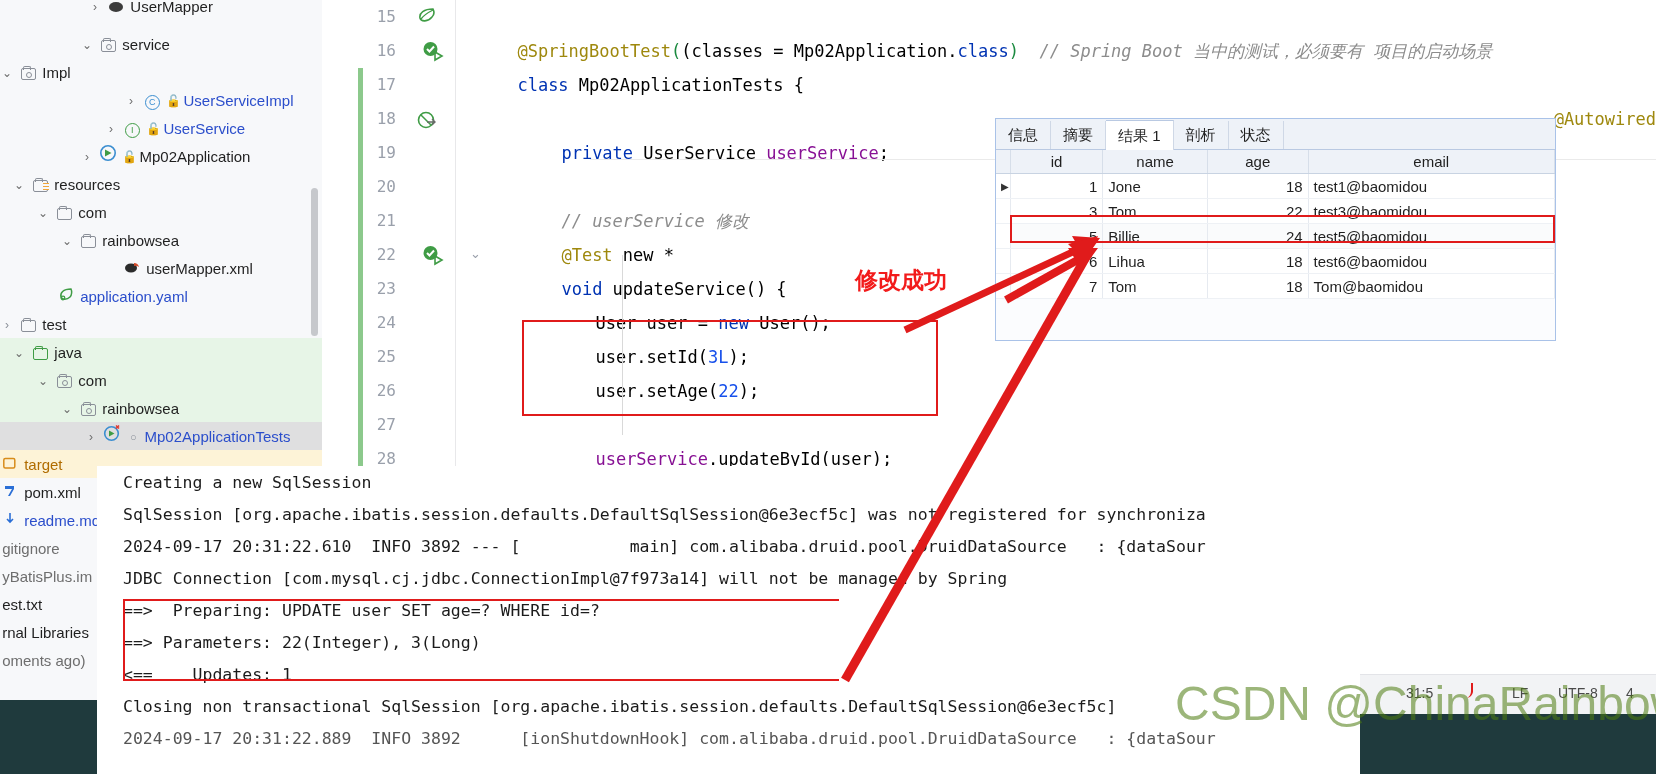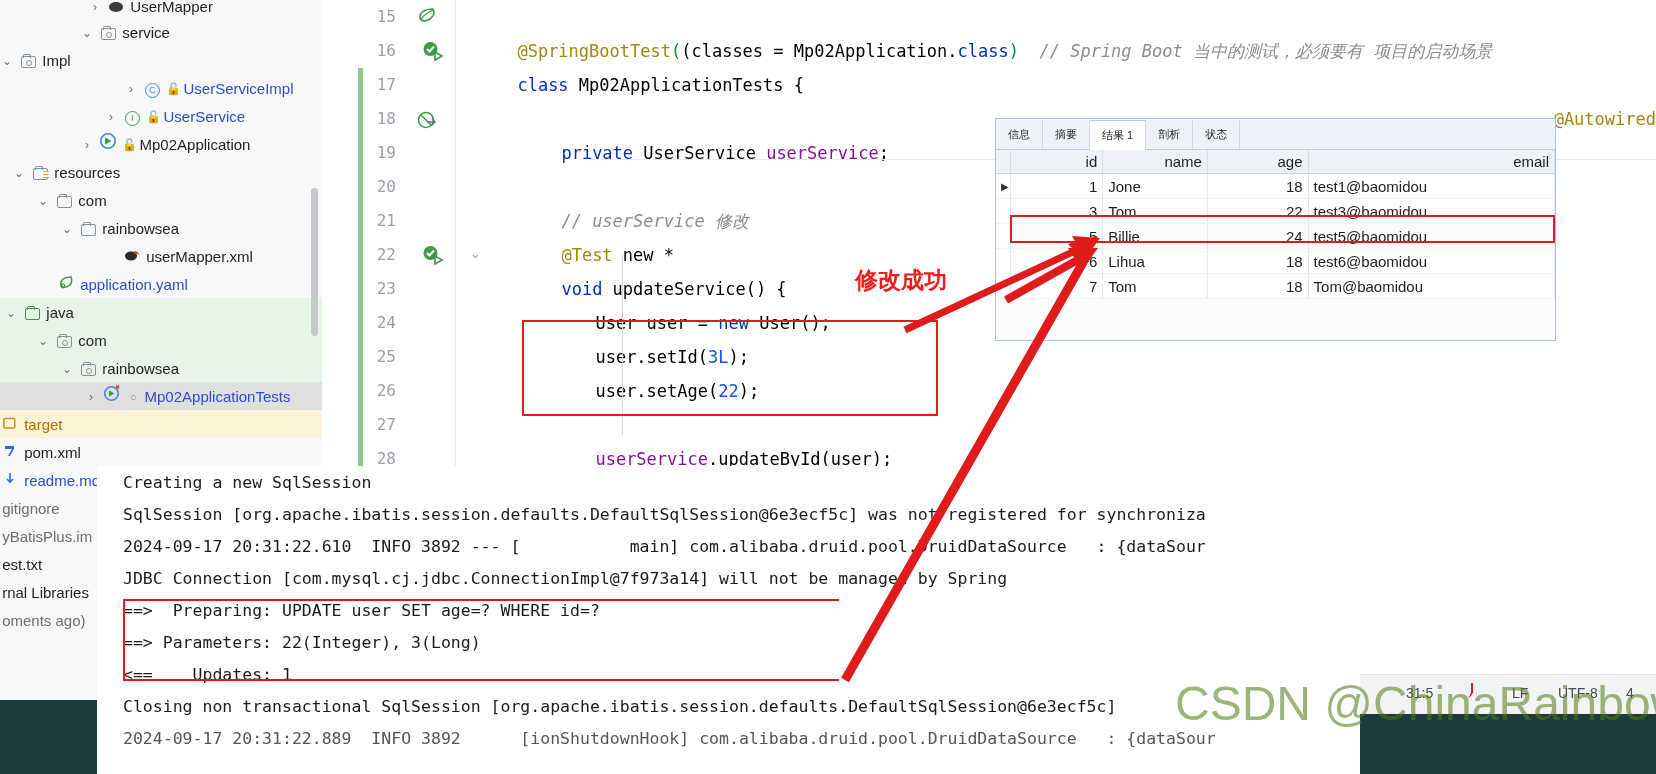--- a/index.html
+++ b/index.html
@@ -96,27 +96,27 @@
     position:absolute;color:#f21b1b;font-size:23px;
     font-family:"DejaVu Sans","Liberation Sans",sans-serif;font-weight:600;
   }
   
   #db-panel{
     position:absolute;left:995px;top:118px;width:561px;height:223px;
     background:#fbfcfe;border:1px solid #a9c2e8;box-sizing:border-box;
   }
   #db-tabs{height:30px;background:#eef2f8;border-bottom:1px solid #b9c9e2;position:relative;}
   .dbtab{
-    display:inline-block;height:28px;line-height:28px;padding:0 12px;font-size:11px;
+    display:inline-block;height:28px;line-height:28px;padding:0 12px;font-size:15px;
     color:#1f1f1f;border-right:1px solid #cfd8e6;box-sizing:border-box;
   }
   .dbtab.active{background:#ffffff;border-top:1px solid #b9c9e2;position:relative;top:1px;height:30px;line-height:29px;}
   #db-table{width:100%;border-collapse:collapse;table-layout:fixed;background:#fff;}
   #db-table th{
-    font-weight:400;font-size:15px;text-align:right;background:#eef2f8;
+    font-weight:400;font-size:15px;text-align:center;background:#eef2f8;
     border-right:1px solid #d6dee9;border-bottom:1px solid #c8d3e2;
     height:23px;padding:0 5px;color:#1f1f1f;
   }
   #db-table td{
     font-size:15px;height:24px;padding:0 5px;border-right:1px solid #e6eaf0;
     border-bottom:1px solid #eef1f5;color:#1f1f1f;overflow:hidden;white-space:nowrap;
   }
   #db-table td.numcell{text-align:right;}
   #db-table td.rowmark{
     text-align:center;color:#333;font-size:10px;background:#fff;border-right:1px solid #e6eaf0;
@@ -169,21 +169,21 @@
   <div class="tree-row" style="top:0;margin-left:88px;height:18px;line-height:6px;overflow:hidden;">
     <span class="arrow">›</span>
     <span class="ic">
       <svg width="16" height="14" viewBox="0 0 16 14">
           <ellipse cx="8" cy="7" rx="7" ry="5" fill="#3b3b3b"></ellipse>
         </svg>
     </span>
     <span class="lbl dark">UserMapper</span>
   </div>
 
-  <div class="tree-row" style="padding-left:80px;">
+  <div class="tree-row" style="padding-left:80px;margin-top:12px;">
     <span class="arrow">⌄</span>
     <span class="ic"><span class="folder"><span class="dot"></span></span></span>
     <span class="lbl dark">service</span>
   </div>
 
   <div class="tree-row" style="">
     <span class="arrow">⌄</span>
     <span class="ic"><span class="folder"><span class="dot"></span></span></span>
     <span class="lbl dark">Impl</span>
   </div>
@@ -246,22 +246,27 @@
   <div class="tree-row" style="padding-left:56px;">
     <span class="ic">
       <svg width="17" height="15" viewBox="0 0 17 15">
           <path d="M13 2 C5 2 2 6 3 10 C4 13 9 13 12 10 C14 8 14 4 13 2 Z" fill="none" stroke="#3f9c45" stroke-width="1.5"></path>
           <circle cx="5" cy="11" r="1.8" fill="none" stroke="#3f9c45" stroke-width="1.3"></circle>
         </svg>
     </span>
     <span class="lbl blue">application.yaml</span>
   </div>
 
-
-  <div class="tree-row row-green" style="padding-left:4px;">
+  <div class="tree-row" style="padding-left:0;">
+    <span class="arrow" style="color:#8a8f98;">›</span>
+    <span class="ic"><span class="folder"></span></span>
+    <span class="lbl dark">test</span>
+  </div>
+
+  <div class="tree-row row-green" style="padding-left:12px;">
     <span class="arrow">⌄</span>
     <span class="ic"><span class="folder green"></span></span>
     <span class="lbl dark">java</span>
   </div>
 
   <div class="tree-row row-green" style="padding-left:36px;">
     <span class="arrow">⌄</span>
     <span class="ic"><span class="folder"><span class="dot"></span></span></span>
     <span class="lbl dark">com</span>
   </div>

